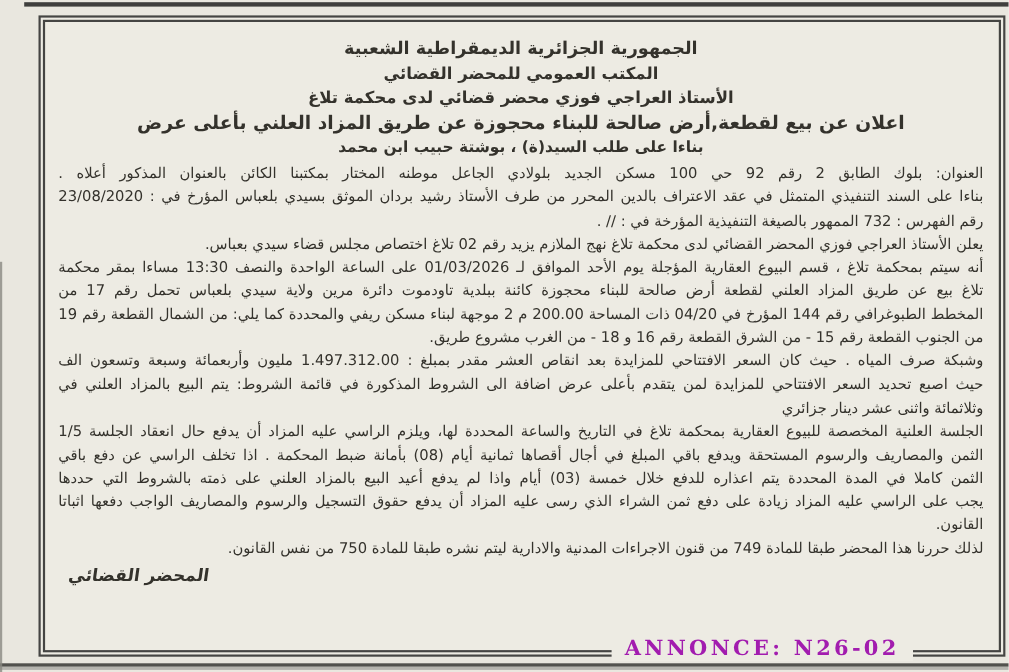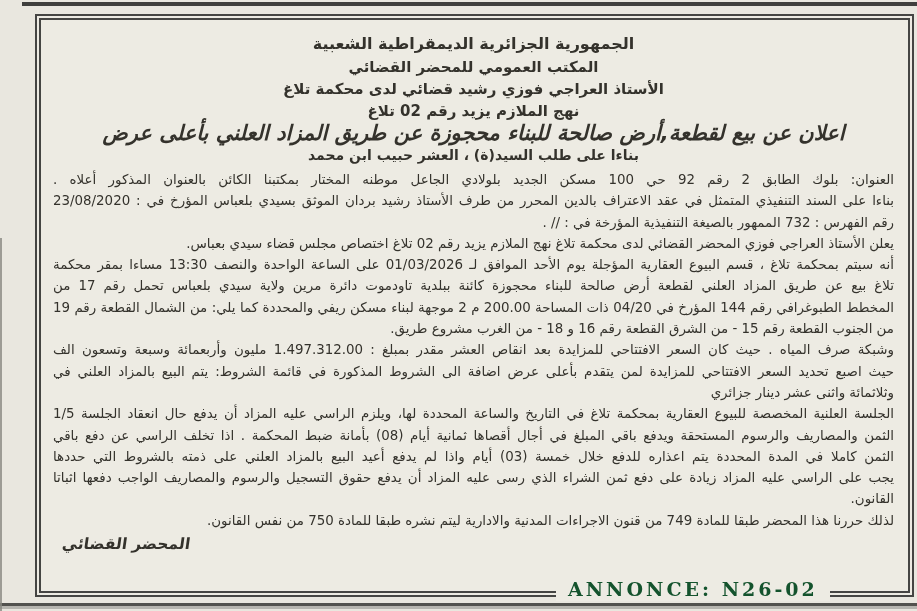--- a/index.html
+++ b/index.html
@@ -44,21 +44,21 @@
     padding: 12px 14px 0 12px;
     box-sizing: border-box;
     direction: rtl;
     overflow: hidden;
   }
   .hdr { text-align: center; font-weight: bold; }
   .hdr .h1 { font-size: 16px; line-height: 24px; letter-spacing: 0.5px; }
   .hdr .h2 { font-size: 15px; line-height: 22px; }
   .hdr .h3 { font-size: 15px; line-height: 23px; }
   .hdr .h4 { font-size: 15px; line-height: 21px; }
-  .hdr .h5 { font-size: 21px; line-height: 22px; font-style: italic; }
+  .hdr .h5 { font-size: 17px; line-height: 22px; }
   .hdr .h6 { font-size: 14px; line-height: 22px; }
   .body-text { margin-top: 3px; }
   .line {
     font-size: 13.4px;
     line-height: 21.3px;
     white-space: normal;
   }
   .just {
     text-align: justify;
     text-align-last: justify;
@@ -81,43 +81,42 @@
     left: 556px;
     top: 578px;
     z-index: 5;
     background: #edebe3;
     padding: 0 12px;
     font-family: "DejaVu Serif", serif;
     font-weight: bold;
     font-size: 19px;
     line-height: 23px;
     letter-spacing: 3px;
-    color: #14532d;
+    color: #a21caf;
     direction: ltr;
   }
 </style>
 </head>
 <body>
 
 <div class="page">
 
   <div class="top-rule"></div>
   <div class="bottom-rule"></div>
   <div class="left-edge"></div>
 
   <div class="ad-box">
     <div class="ad-inner">
 
       <div class="hdr">
         <div class="h1">الجمهورية الجزائرية الديمقراطية الشعبية</div>
         <div class="h2">المكتب العمومي للمحضر القضائي</div>
-        <div class="h3">الأستاذ العراجي فوزي رشيد قضائي لدى محكمة تلاغ</div>
-        <div class="h4">نهج الملازم يزيد رقم 02 تلاغ</div>
+        <div class="h3">الأستاذ العراجي فوزي محضر قضائي لدى محكمة تلاغ</div>
         <div class="h5">اعلان عن بيع لقطعة,أرض صالحة للبناء محجوزة عن طريق المزاد العلني بأعلى عرض</div>
-        <div class="h6">بناءا على طلب السيد(ة) ، العشر حبيب ابن محمد</div>
+        <div class="h6">بناءا على طلب السيد(ة) ، بوشتة حبيب ابن محمد</div>
       </div>
 
       <div class="body-text">
         <div class="line just">العنوان: بلوك الطابق 2 رقم 92 حي 100 مسكن الجديد بلولادي الجاعل موطنه المختار بمكتبنا الكائن بالعنوان المذكور أعلاه .</div>
         <div class="line just">بناءا على السند التنفيذي المتمثل في عقد الاعتراف بالدين المحرر من طرف الأستاذ رشيد بردان الموثق بسيدي بلعباس المؤرخ في : 23/08/2020</div>
         <div class="line right">رقم الفهرس : 732 الممهور بالصيغة التنفيذية المؤرخة في : // .</div>
         <div class="line right">يعلن الأستاذ العراجي فوزي المحضر القضائي لدى محكمة تلاغ نهج الملازم يزيد رقم 02 تلاغ اختصاص مجلس قضاء سيدي بعباس.</div>
         <div class="line just">أنه سيتم بمحكمة تلاغ ، قسم البيوع العقارية المؤجلة يوم الأحد الموافق لـ 01/03/2026 على الساعة الواحدة والنصف 13:30 مساءا بمقر محكمة</div>
         <div class="line just">تلاغ بيع عن طريق المزاد العلني لقطعة أرض صالحة للبناء محجوزة كائنة ببلدية تاودموت دائرة مرين ولاية سيدي بلعباس تحمل رقم 17 من</div>
         <div class="line just">المخطط الطبوغرافي رقم 144 المؤرخ في 04/20 ذات المساحة 200.00 م 2 موجهة لبناء مسكن ريفي والمحددة كما يلي: من الشمال القطعة رقم 19</div>

